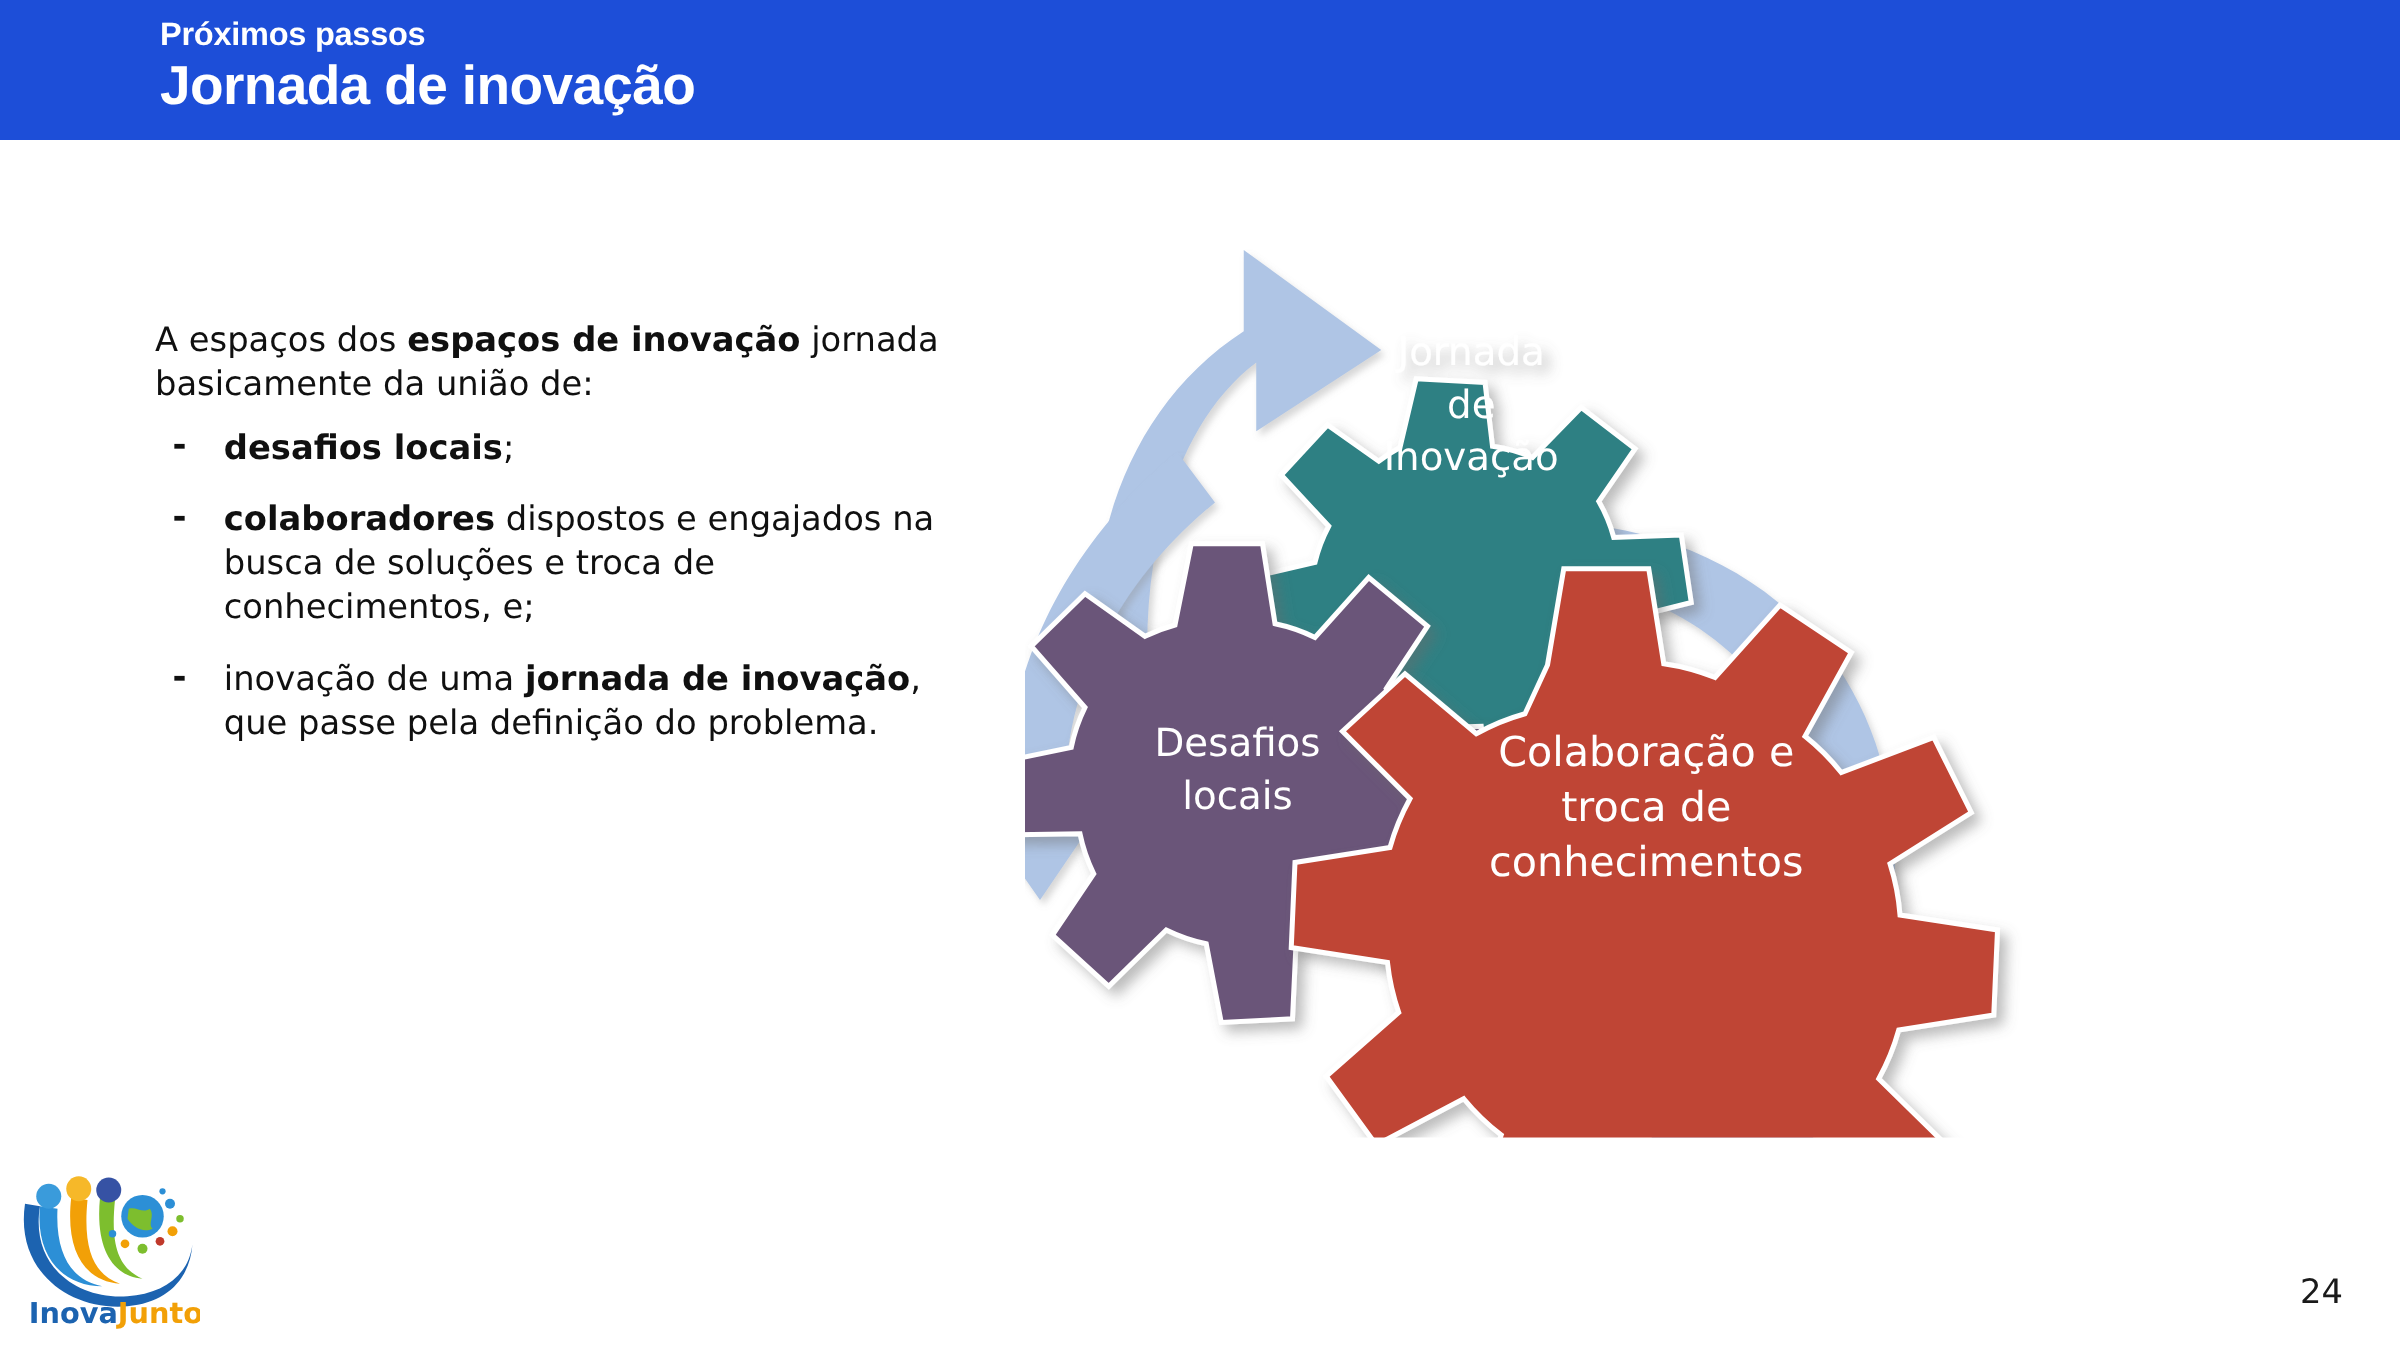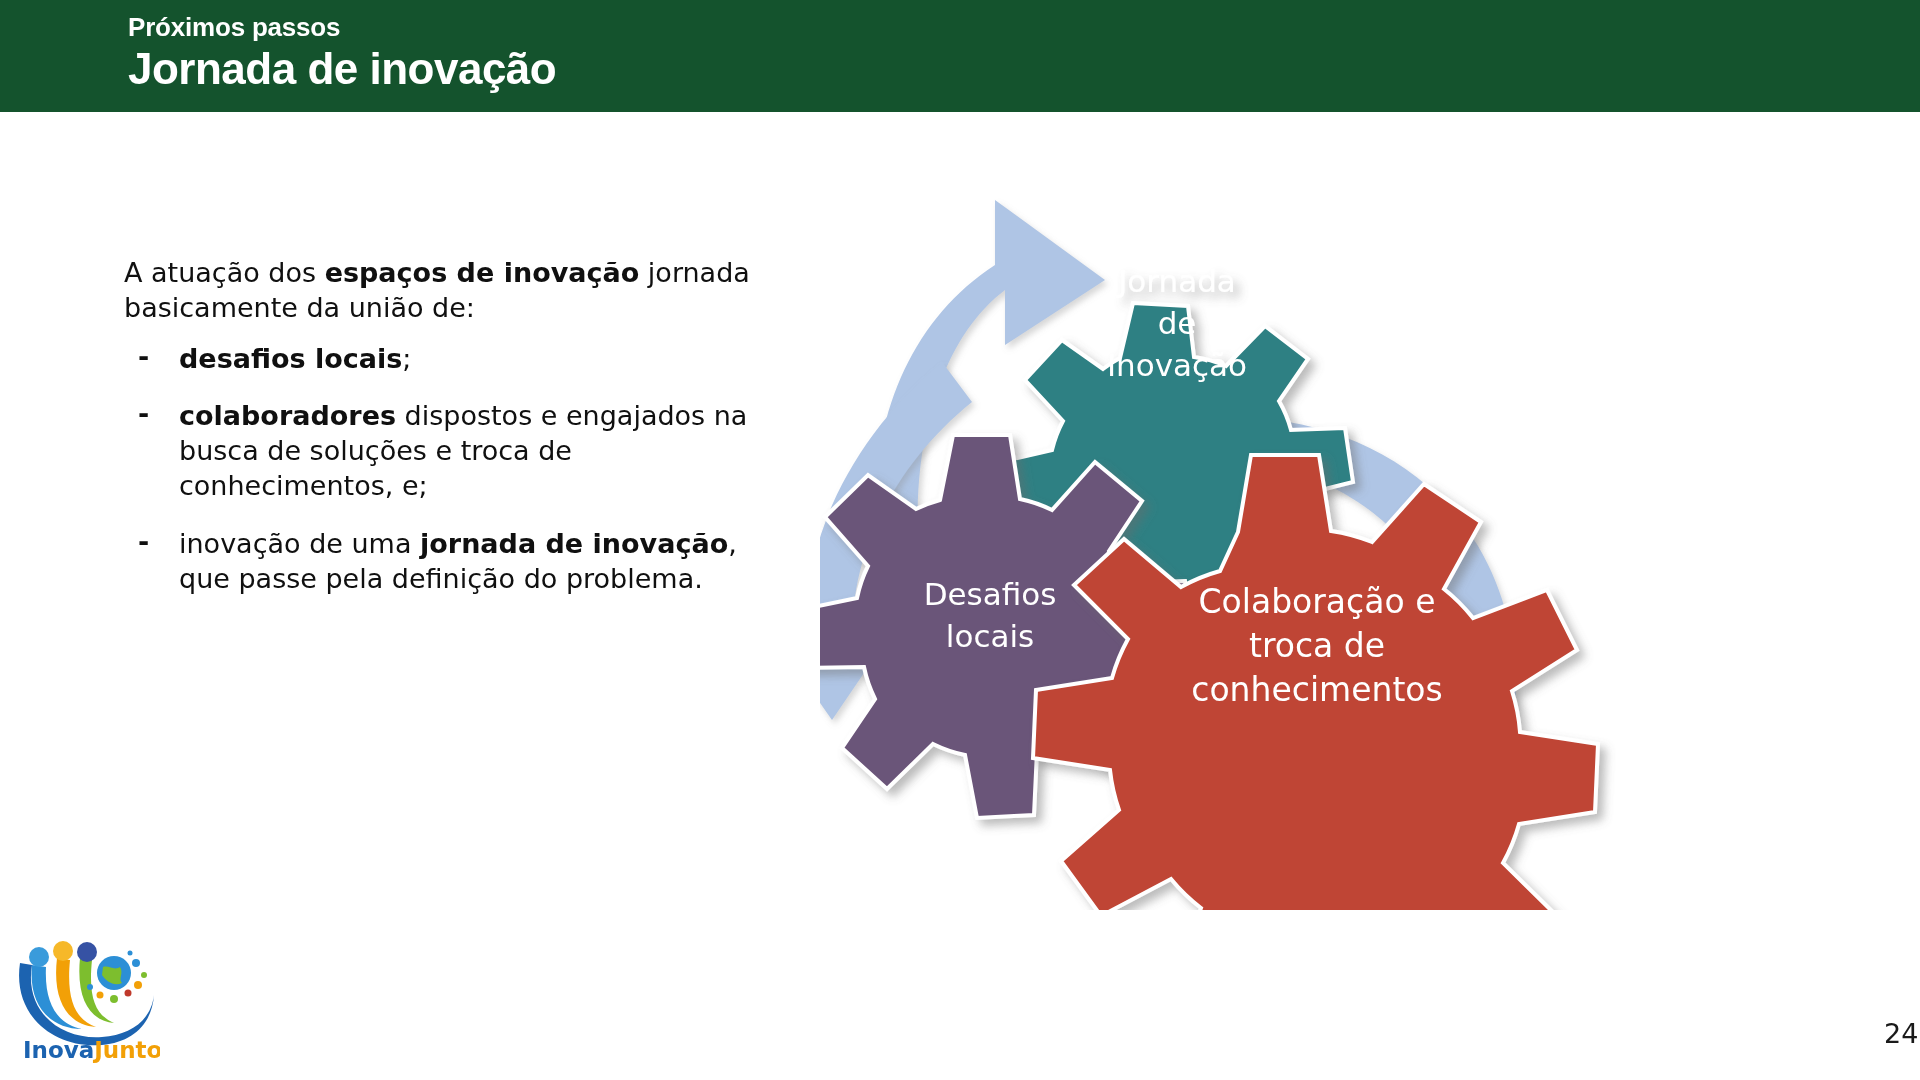--- a/index.html
+++ b/index.html
@@ -8,21 +8,21 @@
     background:#ffffff;
     font-family:"Liberation Sans", sans-serif;
     overflow:hidden;
     position:relative;
   }
   .slide{position:absolute;inset:0;background:#fff;}
 
   
   .header{
     position:absolute;left:0;top:0;width:1920px;height:112px;
-    background:#14532d;
+    background:#1d4ed8;
   }
   .header-eyebrow{
     position:absolute;left:128px;top:12px;
     font-size:26px;font-weight:bold;color:#ffffff;
     letter-spacing:-0.2px;
     font-family:"Liberation Sans", sans-serif;
   }
   .header-title{
     position:absolute;left:128px;top:44px;
     font-size:44px;font-weight:bold;color:#ffffff;
@@ -72,35 +72,34 @@
   .logo{
     position:absolute;left:10px;top:925px;width:150px;height:140px;
   }
   .logo svg{display:block;}
 
   
   .page-num{
     position:absolute;left:1840px;top:1018px;
     font-size:27px;color:#1a1a1a;
     font-family:"DejaVu Sans", sans-serif;
-    margin-left:44px;
   }
 </style>
 </head>
 <body>
 
 <div class="slide">
 
   <div class="header">
     <div class="header-eyebrow">Próximos passos</div>
     <div class="header-title">Jornada de inovação</div>
   </div>
 
   <div class="body-col">
-    <p class="lead"><span>A atuação dos </span><b>espaços de inovação</b><span> jornada basicamente da união de:</span></p>
+    <p class="lead"><span>A espaços dos </span><b>espaços de inovação</b><span> jornada basicamente da união de:</span></p>
 
     <ul class="bullets">
       <li>
         <span class="dash">-</span>
         <b>desafios locais</b><span>;</span>
       </li>
       <li>
         <span class="dash">-</span>
         <b>colaboradores</b><span> dispostos e engajados na busca de soluções e troca de conhecimentos, e;</span>
       </li>

